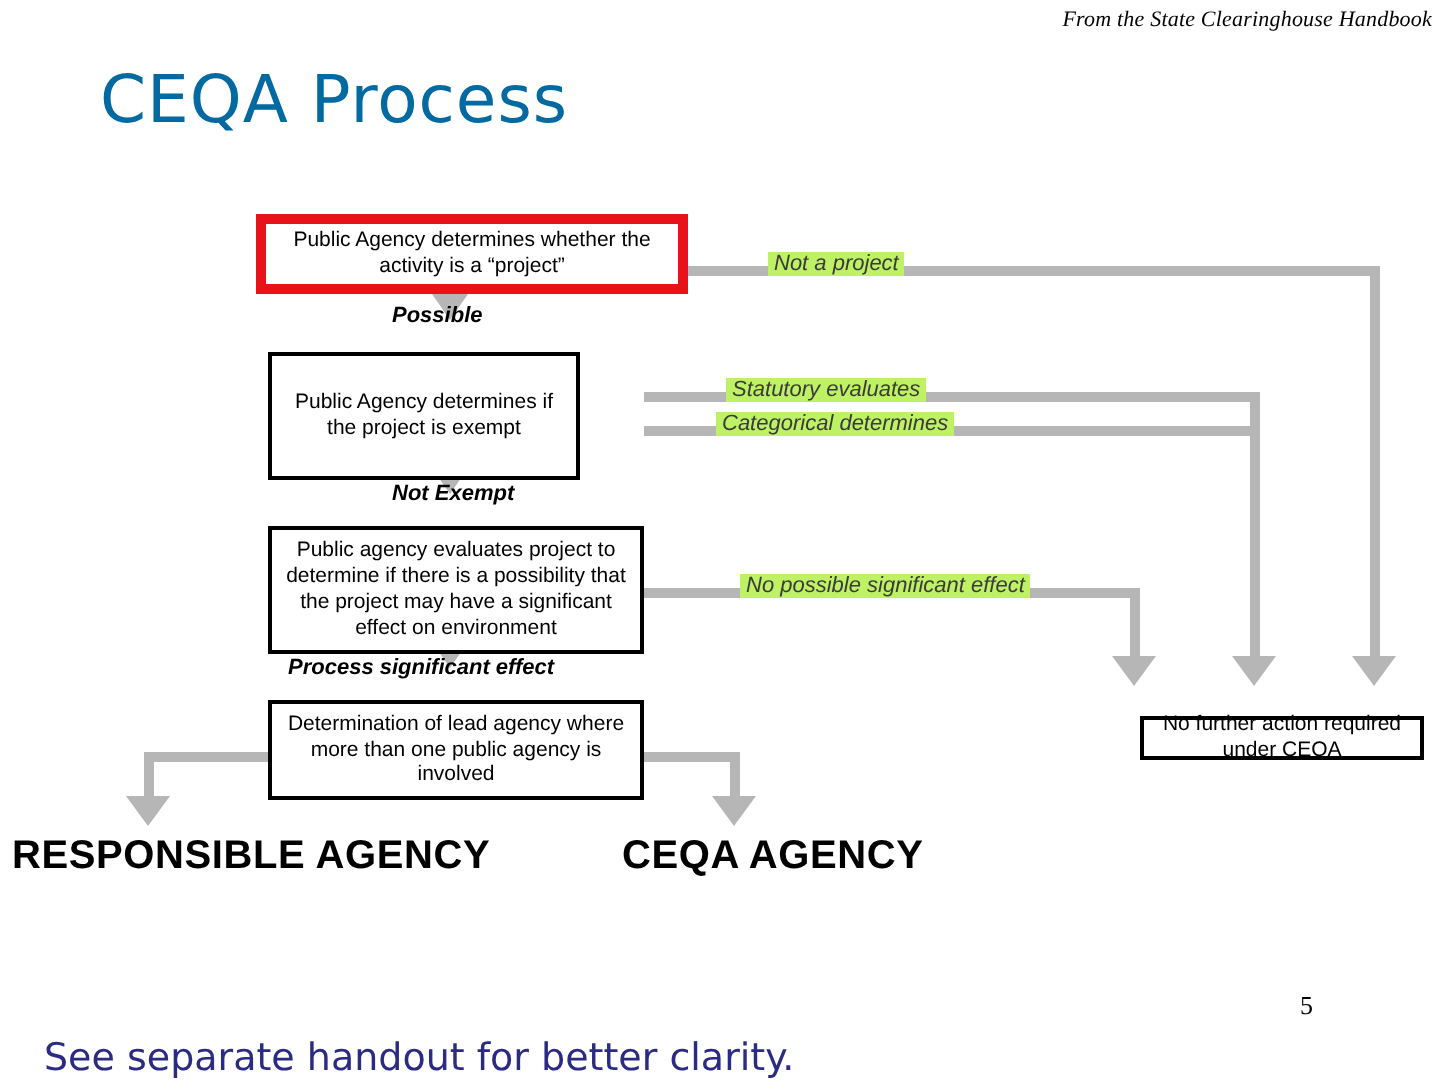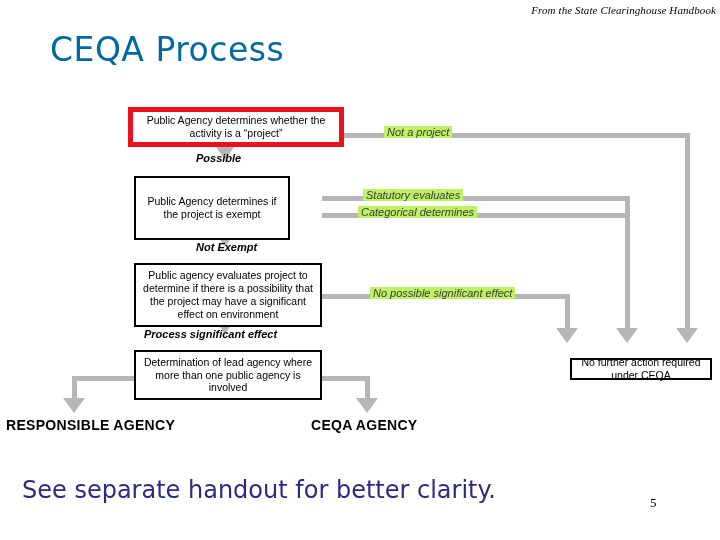--- a/index.html
+++ b/index.html
@@ -45,23 +45,23 @@
     font-size: 33px;
     color: #0369a1;
     letter-spacing: 0.5px;
     white-space: nowrap;
   }
 
   
   .footer-note {
     position: absolute;
     left: 22px;
-    top: 476px;
+    top: 518px;
     font-family: "DejaVu Sans", sans-serif;
-    font-size: 24px;
+    font-size: 19px;
     color: #2b2b84;
     white-space: nowrap;
   }
   .page-number {
     position: absolute;
     left: 650px;
     top: 495px;
     font-family: "Liberation Serif", serif;
     font-size: 13px;
     color: #000000;
@@ -121,21 +121,21 @@
     z-index: 7;
     background: #bef264;
     padding: 0 3px;
   }
 
   
   .agency-label {
     position: absolute;
     font-family: "Liberation Sans", sans-serif;
     font-weight: bold;
-    font-size: 14px;
+    font-size: 20px;
     letter-spacing: 0.3px;
     color: #000000;
     white-space: nowrap;
     z-index: 7;
   }
 
   
   .conn-h, .conn-v {
     position: absolute;
     background: #b6b6b6;

